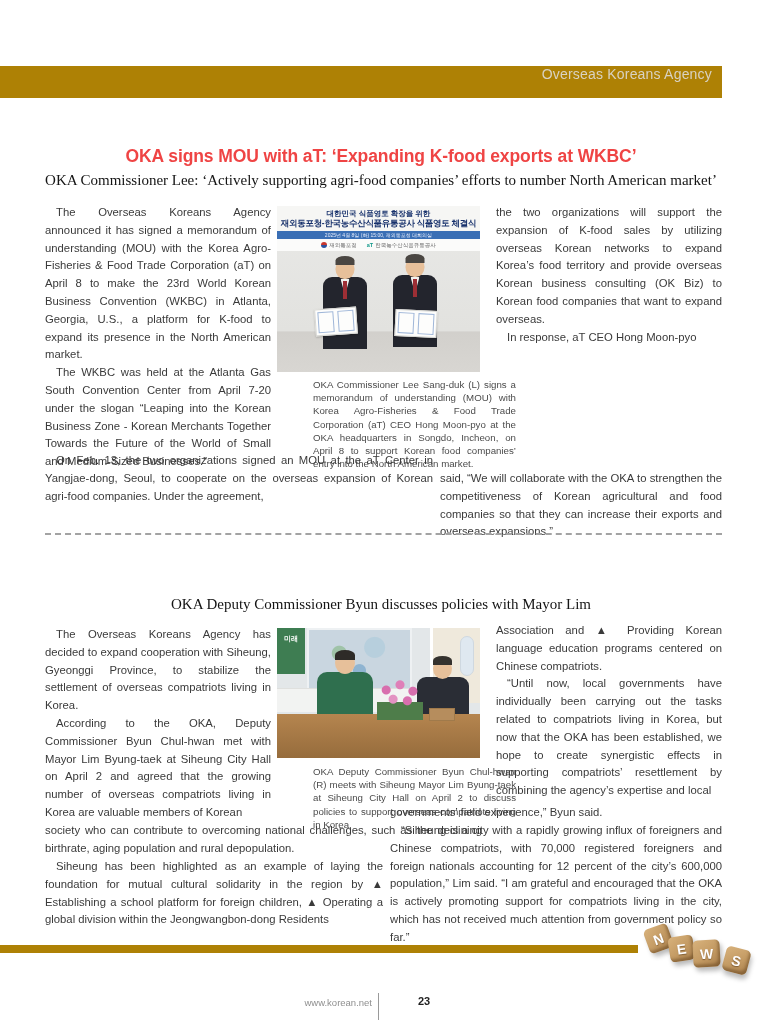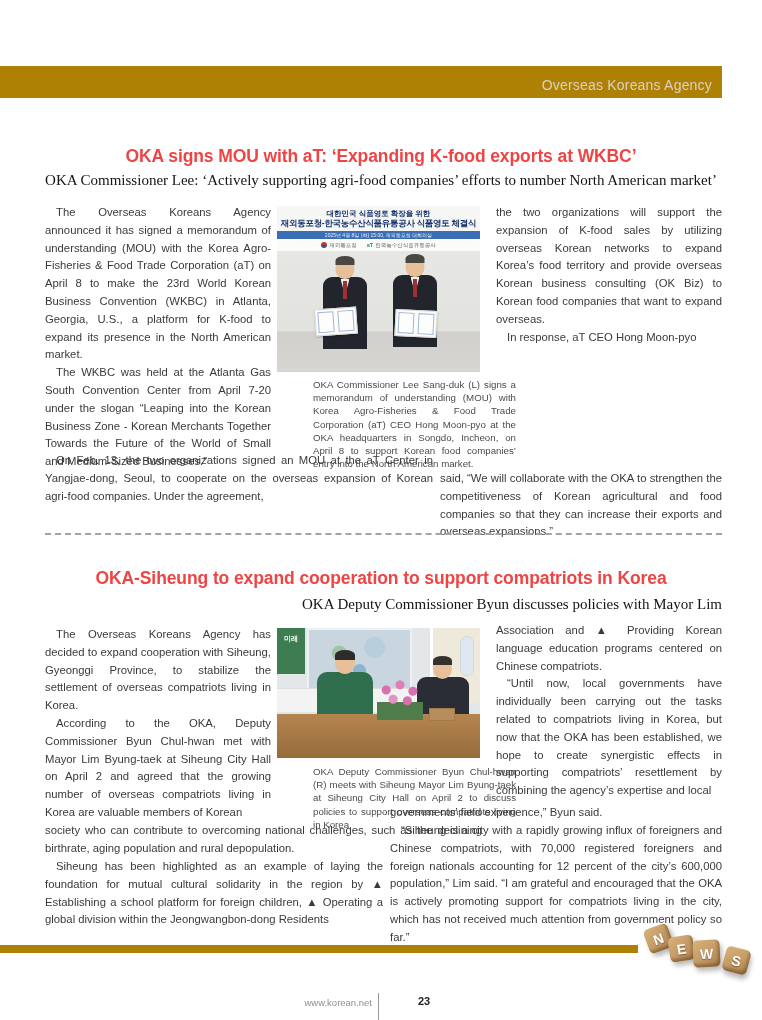--- a/index.html
+++ b/index.html
@@ -5,21 +5,21 @@
   * { box-sizing: border-box; }
   html,body { margin:0; padding:0; background:#fff; }
   .page {
     position:relative; width:762px; height:1020px; margin:0 auto;
     background:#ffffff; overflow:hidden;
     font-family:"Liberation Sans", sans-serif; color:#3a3a3a;
   }
   
   .header-bar {
     position:absolute; left:0; top:66px; width:722px; height:32px;
-    background:#ae8105; display:flex; justify-content:flex-end; align-items:flex-end;
+    background:#ae8105; display:flex; justify-content:flex-end; 
     padding:0 10px 5px 0;
   }
   .header-bar .label { color:#d9d2c2; font-size:14px; letter-spacing:.2px; }
 
   
   .a-title {
     position:absolute; left:40px; width:682px; text-align:center;
     font-size:17.5px; font-weight:bold; color:#ef4444; letter-spacing:-.1px;
   }
   .a-sub {
@@ -173,22 +173,21 @@
 
   <div class="col" style="left:45px; top:452px; width:388px;">
     <p class="ind">On Feb. 13, the two organizations signed an MOU at the aT Center in Yangjae-dong, Seoul, to cooperate on the overseas expansion of Korean agri-food companies. Under the agreement,</p>
   </div>
   <div class="col" style="left:440px; top:470px; width:282px;">
     <p>said, “We will collaborate with the OKA to strengthen the competitiveness of Korean agricultural and food companies so that they can increase their exports and overseas expansions.”</p>
   </div>
 
   <div class="dashed-divider"></div>
 
-  <div class="a-title" style="top:568px;">OKA-Siheung to expand cooperation to support compatriots in Korea</div>
-  <div class="a-sub" style="top:596px;text-align:right;">OKA Deputy Commissioner Byun discusses policies with Mayor Lim</div>
+  <div class="a-sub" style="top:596px;">OKA Deputy Commissioner Byun discusses policies with Mayor Lim</div>
 
   <div class="col" style="left:45px; top:626px; width:226px;">
     <p class="ind">The Overseas Koreans Agency has decided to expand cooperation with Siheung, Gyeonggi Province, to stabilize the settlement of overseas compatriots living in Korea.</p>
     <p class="ind">According to the OKA, Deputy Commissioner Byun Chul-hwan met with Mayor Lim Byung-taek at Siheung City Hall on April 2 and agreed that the growing number of overseas compatriots living in Korea are valuable members of Korean</p>
   </div>
 
   <div class="photo2">
     <div class="p2-map"></div>
     <div class="p2-poster">미래</div>
     <div class="p2-window"></div>

